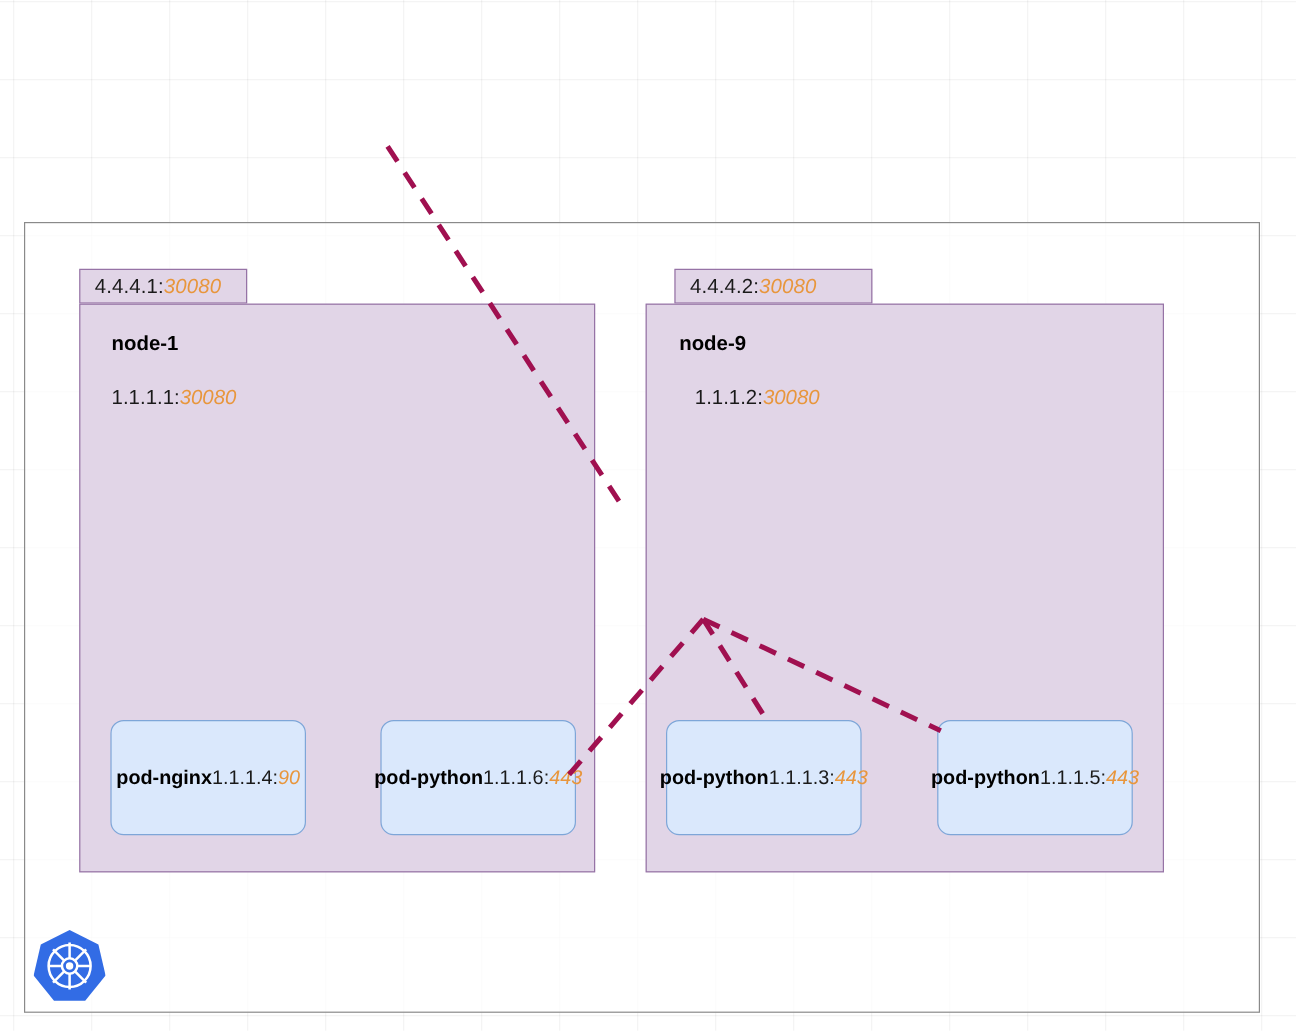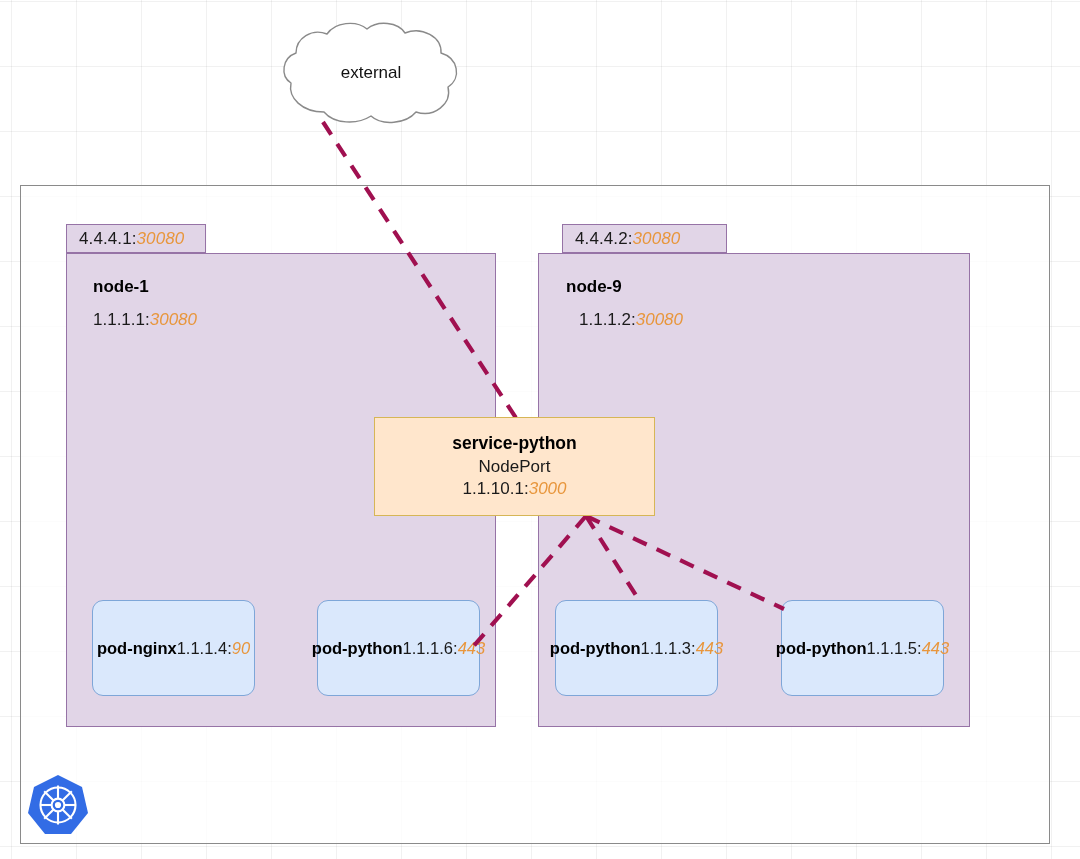--- a/index.html
+++ b/index.html
@@ -58,20 +58,21 @@
     font-size: 17px;
     font-weight: bold;
     color: #000000;
     white-space: nowrap;
   }
   .node-addr {
     position: absolute;
     font-size: 17px;
     color: #1a1a1a;
     white-space: nowrap;
+    margin-top: 12px;
   }
   .port { color: #e8963c; font-style: italic; }
 
   
   .pod {
     position: absolute;
     width: 163px;
     height: 96px;
     background: #dae8fc;
     border: 1.3px solid #7ea6d8;
@@ -232,44 +233,21 @@
       <path d="M 323 122 L 516 418"></path>
 
       <path d="M 586 516 L 472 648"></path>
 
       <path d="M 586 516 L 637 597"></path>
 
       <path d="M 586 516 L 784 609"></path>
     </g>
   </svg>
 
-  <div class="service-box">
-    <div class="service-name">service-python</div>
-    <div class="service-type">NodePort</div>
-    <div class="service-addr">
-      <span>1.1.10.1</span><span>:</span><span class="port">3000</span>
-    </div>
-  </div>
-
-  <div class="cloud-wrap">
-    <svg width="198" height="106" viewBox="0 0 198 106" xmlns="http://www.w3.org/2000/svg">
-      <path d="M 52 92
-               C 30 92 16 78 19 63
-               C 8 56 10 38 24 33
-               C 24 18 40 8 55 14
-               C 63 2 84 0 95 9
-               C 106 0 126 2 133 13
-               C 150 6 170 17 169 33
-               C 186 38 190 58 176 67
-               C 180 84 162 98 144 92
-               C 134 104 110 106 99 96
-               C 85 105 62 104 52 92 Z" fill="#ffffff" stroke="#8a8a8a" stroke-width="1.4" stroke-linejoin="round"></path>
-    </svg>
-    <div class="cloud-label">external</div>
-  </div>
+
 
   <svg class="k8s-logo" viewBox="0 0 60 64" xmlns="http://www.w3.org/2000/svg">
     <polygon points="30,2 54,14 60,40 43,61 17,61 0,40 6,14" fill="#326CE5"></polygon>
     <g fill="none" stroke="#ffffff" stroke-width="2.1">
       <circle cx="30" cy="32" r="17.5"></circle>
       <circle cx="30" cy="32" r="6.4"></circle>
       <line x1="30" y1="12.5" x2="30" y2="25.6"></line>
       <line x1="30" y1="38.4" x2="30" y2="51.5"></line>
       <line x1="12.5" y1="32" x2="23.6" y2="32"></line>
       <line x1="36.4" y1="32" x2="47.5" y2="32"></line>

